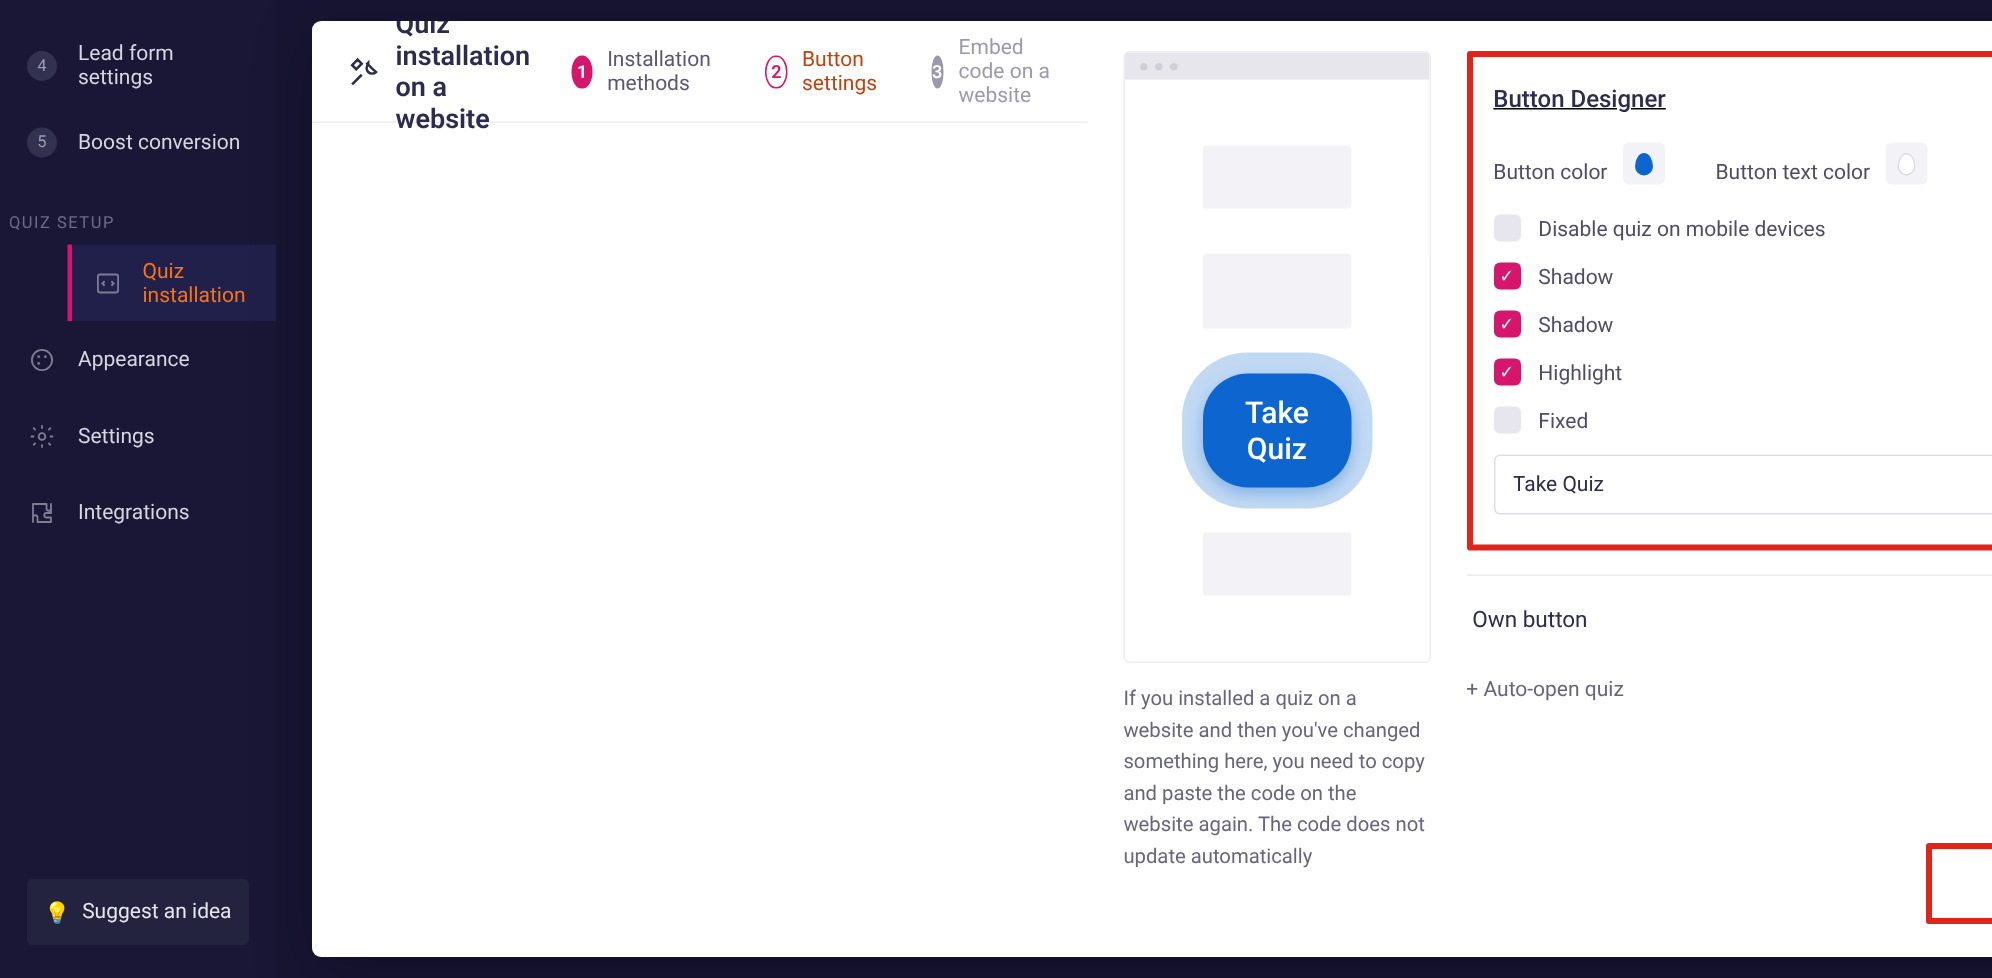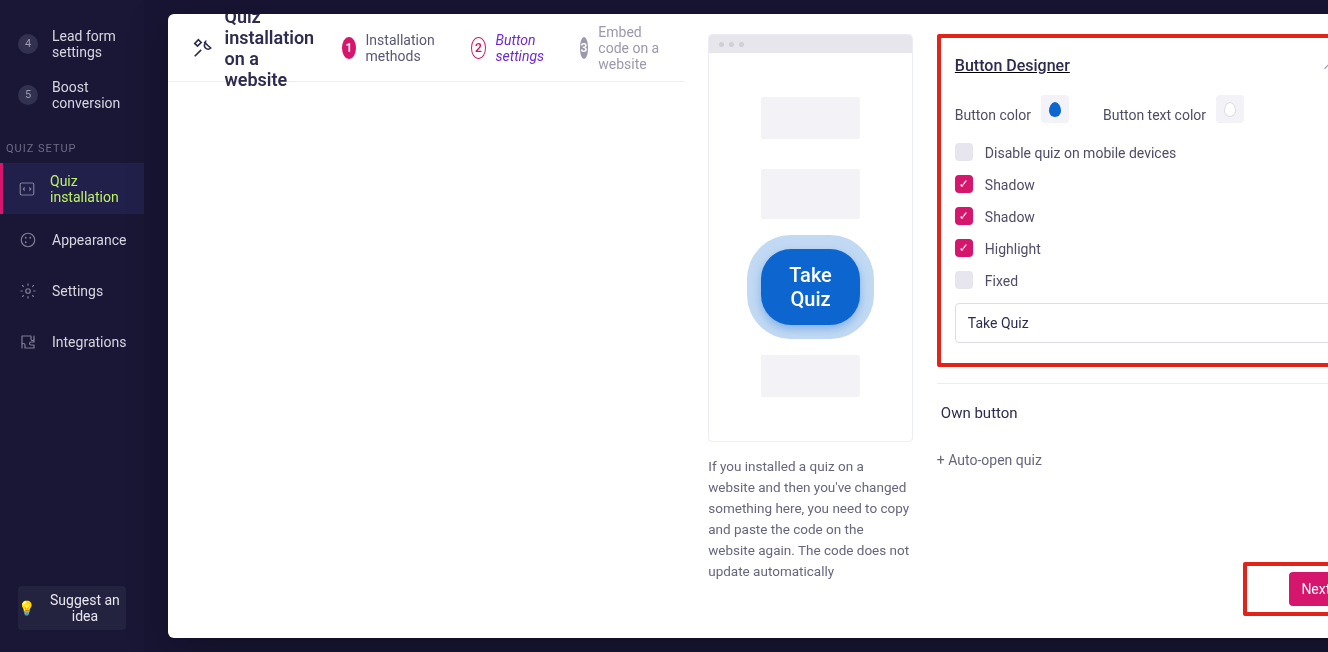--- a/index.html
+++ b/index.html
@@ -1,38 +1,38 @@
 <!DOCTYPE html>
 <html><head>
 <meta charset="utf-8">
 <style>
   * { box-sizing: border-box; margin: 0; padding: 0; font-family: -apple-system, BlinkMacSystemFont, "Segoe UI", Roboto, Arial, sans-serif; }
   html,body{width:1328px;height:652px;overflow:hidden;background:#171533;}
   .app{display:flex;width:100%;height:100%;}
   
   .sidebar{width:240px;background:#191735;color:#b9b7c7;display:flex;flex-direction:column;padding-top:18px;}
   .side-item{display:flex;align-items:center;height:51px;padding:0 18px;font-size:14px;color:#d7d6e0;cursor:pointer;}
-  .side-item.active{background:#21204a;border-left:3px solid #d6156c;padding-left:15px;color:#bef264;}
+  .side-item.active{background:#21204a;border-left:3px solid #d6156c;padding-left:15px;color:#f97316;margin-left:45px;}
   .side-icon{width:20px;height:20px;margin-right:14px;display:flex;align-items:center;justify-content:center;}
   .num-circle{width:20px;height:20px;border-radius:50%;background:#32314f;font-size:11px;display:flex;align-items:center;justify-content:center;color:#9d9caf;}
   .side-group-label{font-size:11px;letter-spacing:1px;color:#6d6b87;padding:22px 6px 8px;text-transform:uppercase;}
   .sidebar-bottom{margin-top:auto;padding:0 18px 22px;}
   .suggest-btn{width:100%;height:44px;background:#24233f;border:none;border-radius:4px;color:#e7e6ef;font-size:14px;display:flex;align-items:center;justify-content:center;gap:8px;cursor:pointer;}
   
   .main{flex:1;padding:14px 24px 18px 24px;}
   .card{background:#fff;border-radius:6px;height:624px;display:flex;flex-direction:row;overflow:hidden;box-shadow:0 10px 40px rgba(0,0,0,.25);}
   .card-header{display:flex;align-items:center;gap:28px;height:68px;padding:0 24px;border-bottom:1px solid #ececf4;}
   .title-wrap{display:flex;align-items:center;gap:10px;}
   .title-icon{width:22px;height:22px;}
   .card-title{font-size:18px;font-weight:600;color:#2d2b4e;}
   .step{display:flex;align-items:center;gap:10px;font-size:14px;color:#5a5773;cursor:pointer;}
   .step span.num{width:22px;height:22px;border-radius:50%;display:flex;align-items:center;justify-content:center;font-size:12px;font-weight:600;}
   .step.done span.num{background:#d6156c;color:#fff;}
   .step.active span.num{background:#fff;color:#d6156c;border:1px solid #d6156c;}
-  .step.active .step-label{color:#6d28d9;font-style:italic;}
+  .step.active .step-label{color:#c2410c;}
   .step.todo span.num{background:#9b99ac;color:#fff;}
   .step.todo .step-label{color:#9b99ac;}
   
   .card-body{flex:1;display:flex;padding:20px 24px 16px;gap:24px;position:relative;}
   .left-col{flex:1;display:flex;flex-direction:column;}
   .preview-wrap{border:1px solid #ececf4;border-radius:4px;overflow:hidden;background:#fff;height:408px;}
   .browser-bar{height:18px;background:#e6e6ec;display:flex;align-items:center;padding-left:10px;gap:5px;}
   .dot{width:5px;height:5px;border-radius:50%;background:#cfcfd8;}
   .preview-body{display:flex;flex-direction:column;align-items:center;gap:30px;padding:44px 52px 42px;}
   .gray-line{height:42px;background:#f3f3f7;border-radius:2px;width:100%;}

